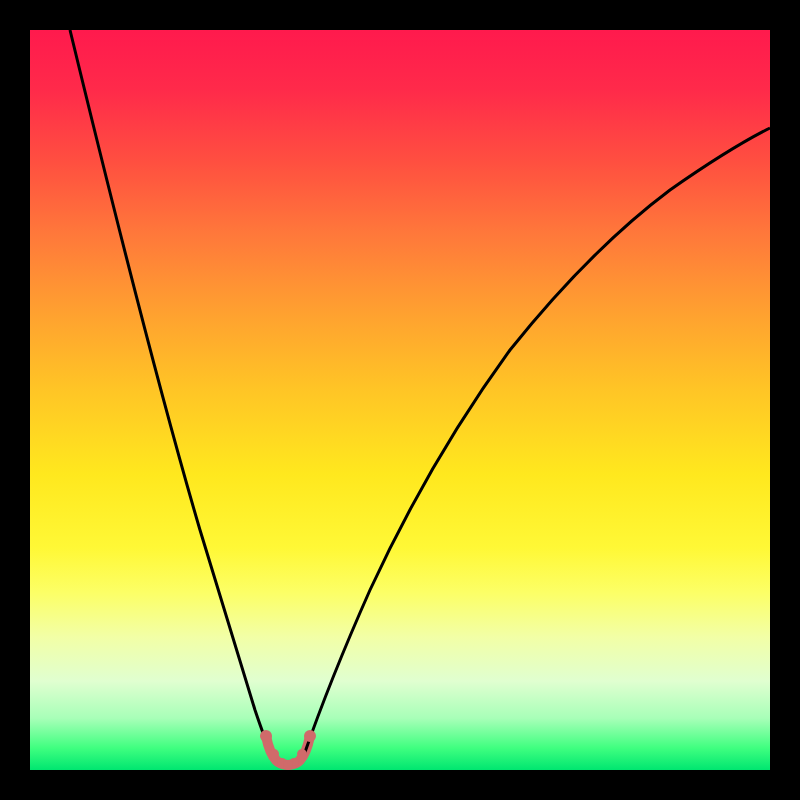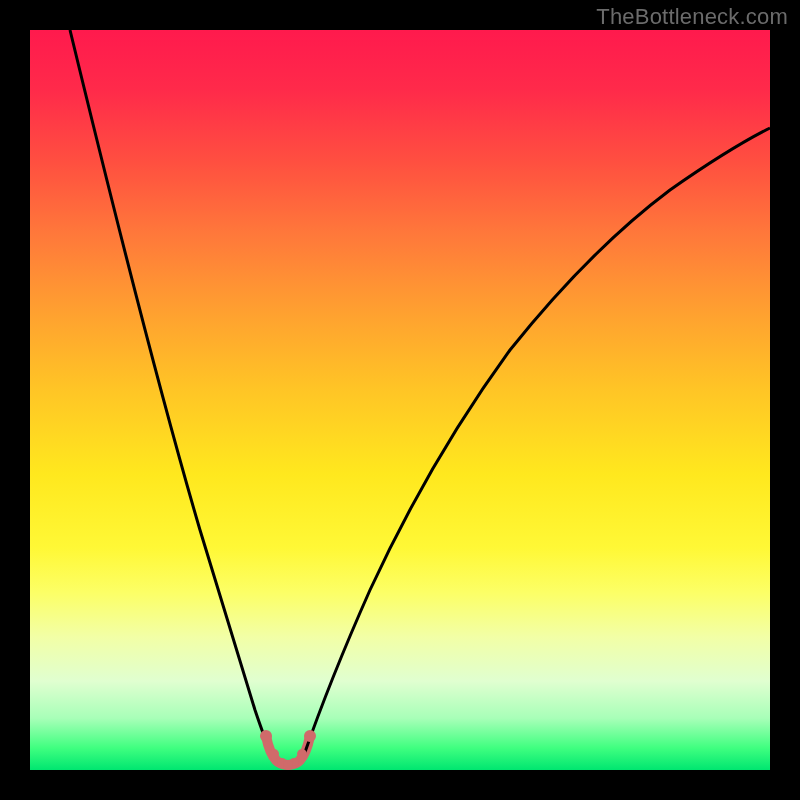--- a/index.html
+++ b/index.html
@@ -58,21 +58,20 @@
     width: 740px;
     height: 740px;
     overflow: visible;
   }
 </style>
 </head>
 <body>
 
 <div class="frame">
 
-  <div class="watermark">TheBottleneck.com</div>
 
   <div class="plot">
     <svg class="curve" viewBox="0 0 740 740" preserveAspectRatio="none">
 
       <path d="M 40 0
                Q 120 330 170 500
                Q 205 615 225 680
                Q 235 710 242 725" fill="none" stroke="#000" stroke-width="3"></path>
 
       <path d="M 236 706

